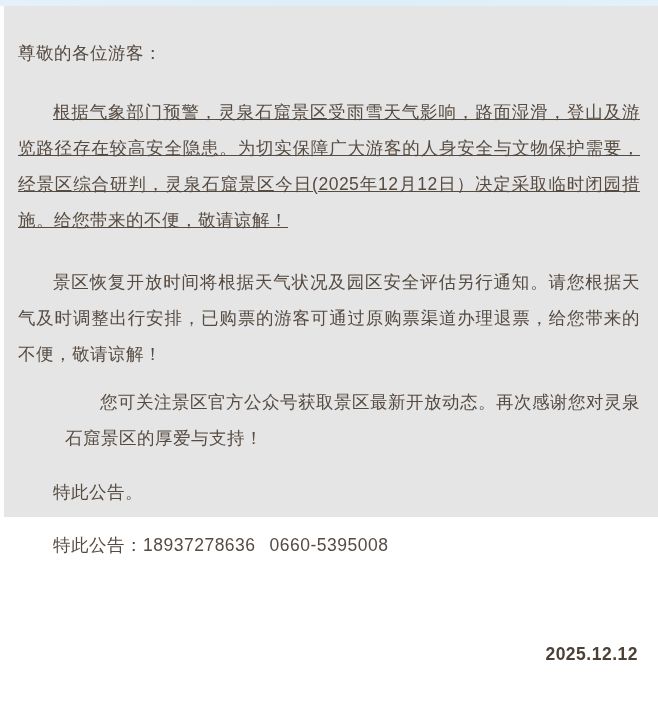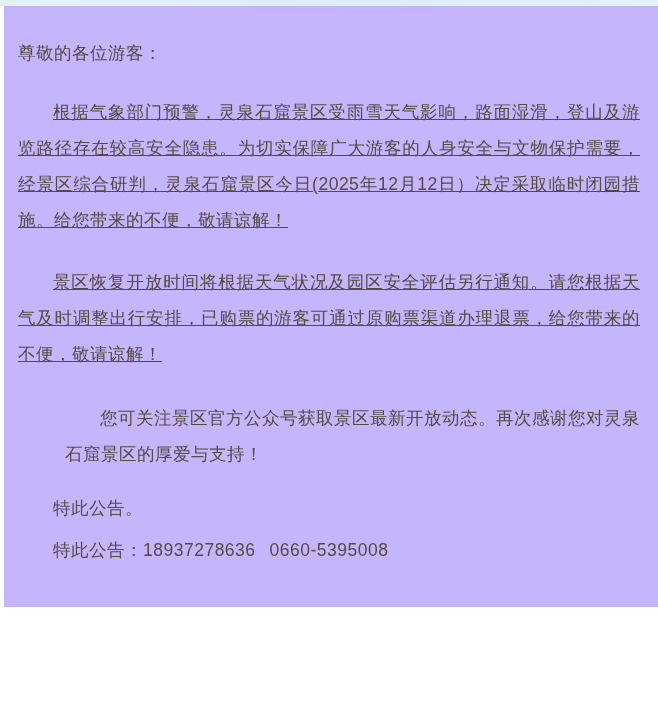--- a/index.html
+++ b/index.html
@@ -5,22 +5,22 @@
   html, body {
     margin: 0;
     padding: 0;
     background: #ffffff;
     width: 658px;
     height: 723px;
     overflow: hidden;
   }
   .page {
     width: 658px;
-    height: 607px;
-    background: #c4b5fd;
+    height: 517px;
+    background: #e5e5e5;
     font-family: "Liberation Sans", "DejaVu Sans", sans-serif;
     color: #564b41;
     box-sizing: border-box;
     position: relative;
   }
   .top-bar {
     height: 6px;
     width: 100%;
     background: linear-gradient(to right, #e4f1f9, #dceef8 55%, #e2f2f8);
   }
@@ -38,24 +38,24 @@
   }
   .greeting {
     margin: 0 0 23px 0;
   }
   p.para {
     margin: 0;
     text-indent: 2em;
     text-align: justify;
   }
   p.para-1 { margin-bottom: 26px; text-decoration: underline; }
-  p.para-2 { margin-bottom: 28px; text-decoration: underline; }
+  p.para-2 { margin-bottom: 12px; }
   p.para-3 { margin-bottom: 18px; margin-left: 47px; }
   .closing {
-    margin: 0 0 6px 0;
+    margin: 0 0 17px 0;
     text-indent: 2em;
   }
   .contact {
     margin: 0 0 73px 0;
     text-indent: 2em;
   }
   .contact .phone-gap { display: inline-block; width: 14px; }
   .footer {
     text-align: right;
     padding-right: 2px;
@@ -82,16 +82,17 @@
 
     <p class="para para-3">您可关注景区官方公众号获取景区最新开放动态。再次感谢您对灵泉石窟景区的厚爱与支持！</p>
 
     <div class="closing">特此公告。</div>
 
     <div class="contact">
       <span>特此公告：</span><span>18937278636</span><span class="phone-gap"></span><span>0660-5395008</span>
     </div>
 
     <div class="footer">
+      <span class="notice-date">2025.12.12</span>
     </div>
 
   </div>
 </div>
 
 </body></html>

